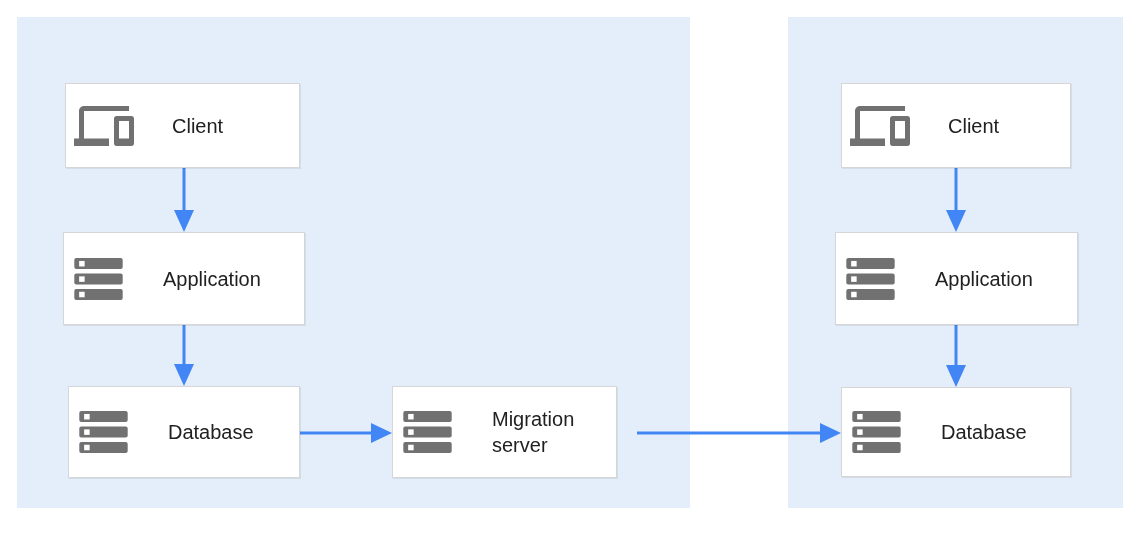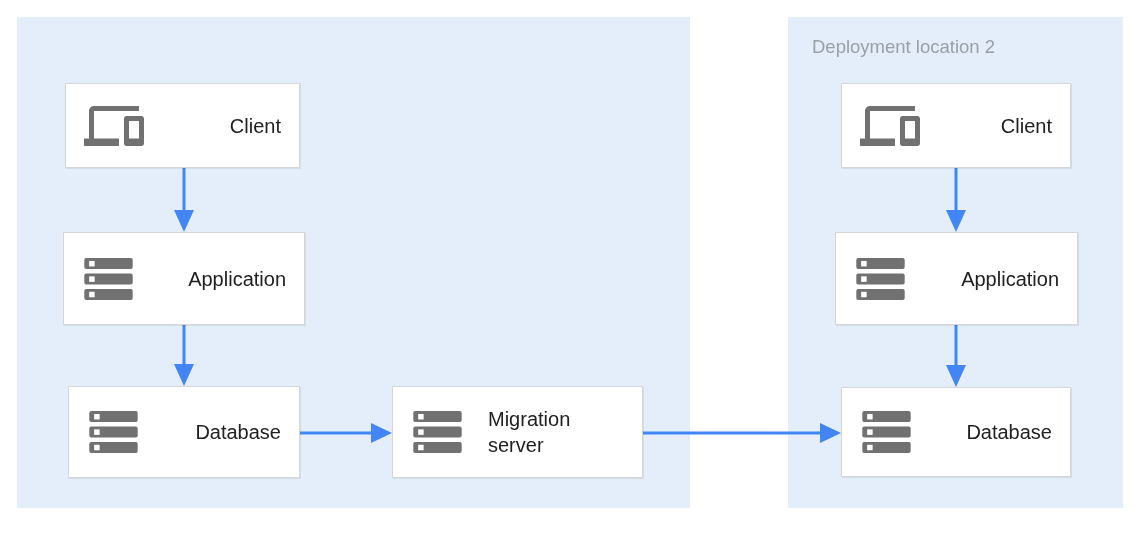--- a/index.html
+++ b/index.html
@@ -37,26 +37,25 @@
     left: 0; top: 0;
     width: 1148px; height: 536px;
     pointer-events: none;
   }
   .edges line { stroke: var(--arrow); stroke-width: 3; }
   .edges polygon { fill: var(--arrow); }
   .node {
     position: absolute;
     display: flex;
     align-items: center;
-    gap: 24px;
-    padding: 0 18px;
+    gap: 38px;
+    padding: 0 8px;
     background: var(--node-bg);
     border: 1px solid var(--node-border);
     box-shadow: 1px 1px 0 rgba(0,0,0,0.07);
-    justify-content: space-between;
   }
   .node .icon {
     flex: 0 0 auto;
     display: flex;
     align-items: center;
     justify-content: center;
   }
   .node .icon svg { display: block; fill: var(--icon); }
   .node-label {
     font-size: 20px;
@@ -65,21 +64,20 @@
   }
 </style>
 </head>
 <body>
 
 <div class="canvas">
 
   <section class="region" style="left:17px; top:17px; width:673px; height:491px;"></section>
   <section class="region" style="left:788px; top:17px; width:335px; height:491px;"></section>
 
-  <div class="region-label" style="left:812px; top:34px;">Deployment location 2</div>
 
   <svg class="edges" viewBox="0 0 1148 536" aria-hidden="true">
     <g>
       <line x1="184" y1="168" x2="184" y2="212"></line>
       <polygon points="174,210 194,210 184,232"></polygon>
     </g>
     <g>
       <line x1="184" y1="325" x2="184" y2="366"></line>
       <polygon points="174,364 194,364 184,386"></polygon>
     </g>
@@ -131,21 +129,21 @@
           <rect x="1" y="7.5" width="22" height="5" rx="0.9"></rect>
           <rect x="1" y="14.5" width="22" height="5" rx="0.9"></rect>
           <rect x="3.2" y="1.8" width="2.5" height="2.5" fill="#ffffff"></rect>
           <rect x="3.2" y="8.8" width="2.5" height="2.5" fill="#ffffff"></rect>
           <rect x="3.2" y="15.8" width="2.5" height="2.5" fill="#ffffff"></rect>
         </svg>
     </span>
     <span class="node-label">Database</span>
   </div>
 
-  <div class="node" style="left:392px; top:386px; width:251px; height:92px;">
+  <div class="node" style="left:392px; top:386px; width:225px; height:92px;">
     <span class="icon">
       <svg width="53" height="44" viewBox="0 0 24 20">
           <rect x="1" y="0.5" width="22" height="5" rx="0.9"></rect>
           <rect x="1" y="7.5" width="22" height="5" rx="0.9"></rect>
           <rect x="1" y="14.5" width="22" height="5" rx="0.9"></rect>
           <rect x="3.2" y="1.8" width="2.5" height="2.5" fill="#ffffff"></rect>
           <rect x="3.2" y="8.8" width="2.5" height="2.5" fill="#ffffff"></rect>
           <rect x="3.2" y="15.8" width="2.5" height="2.5" fill="#ffffff"></rect>
         </svg>
     </span>

